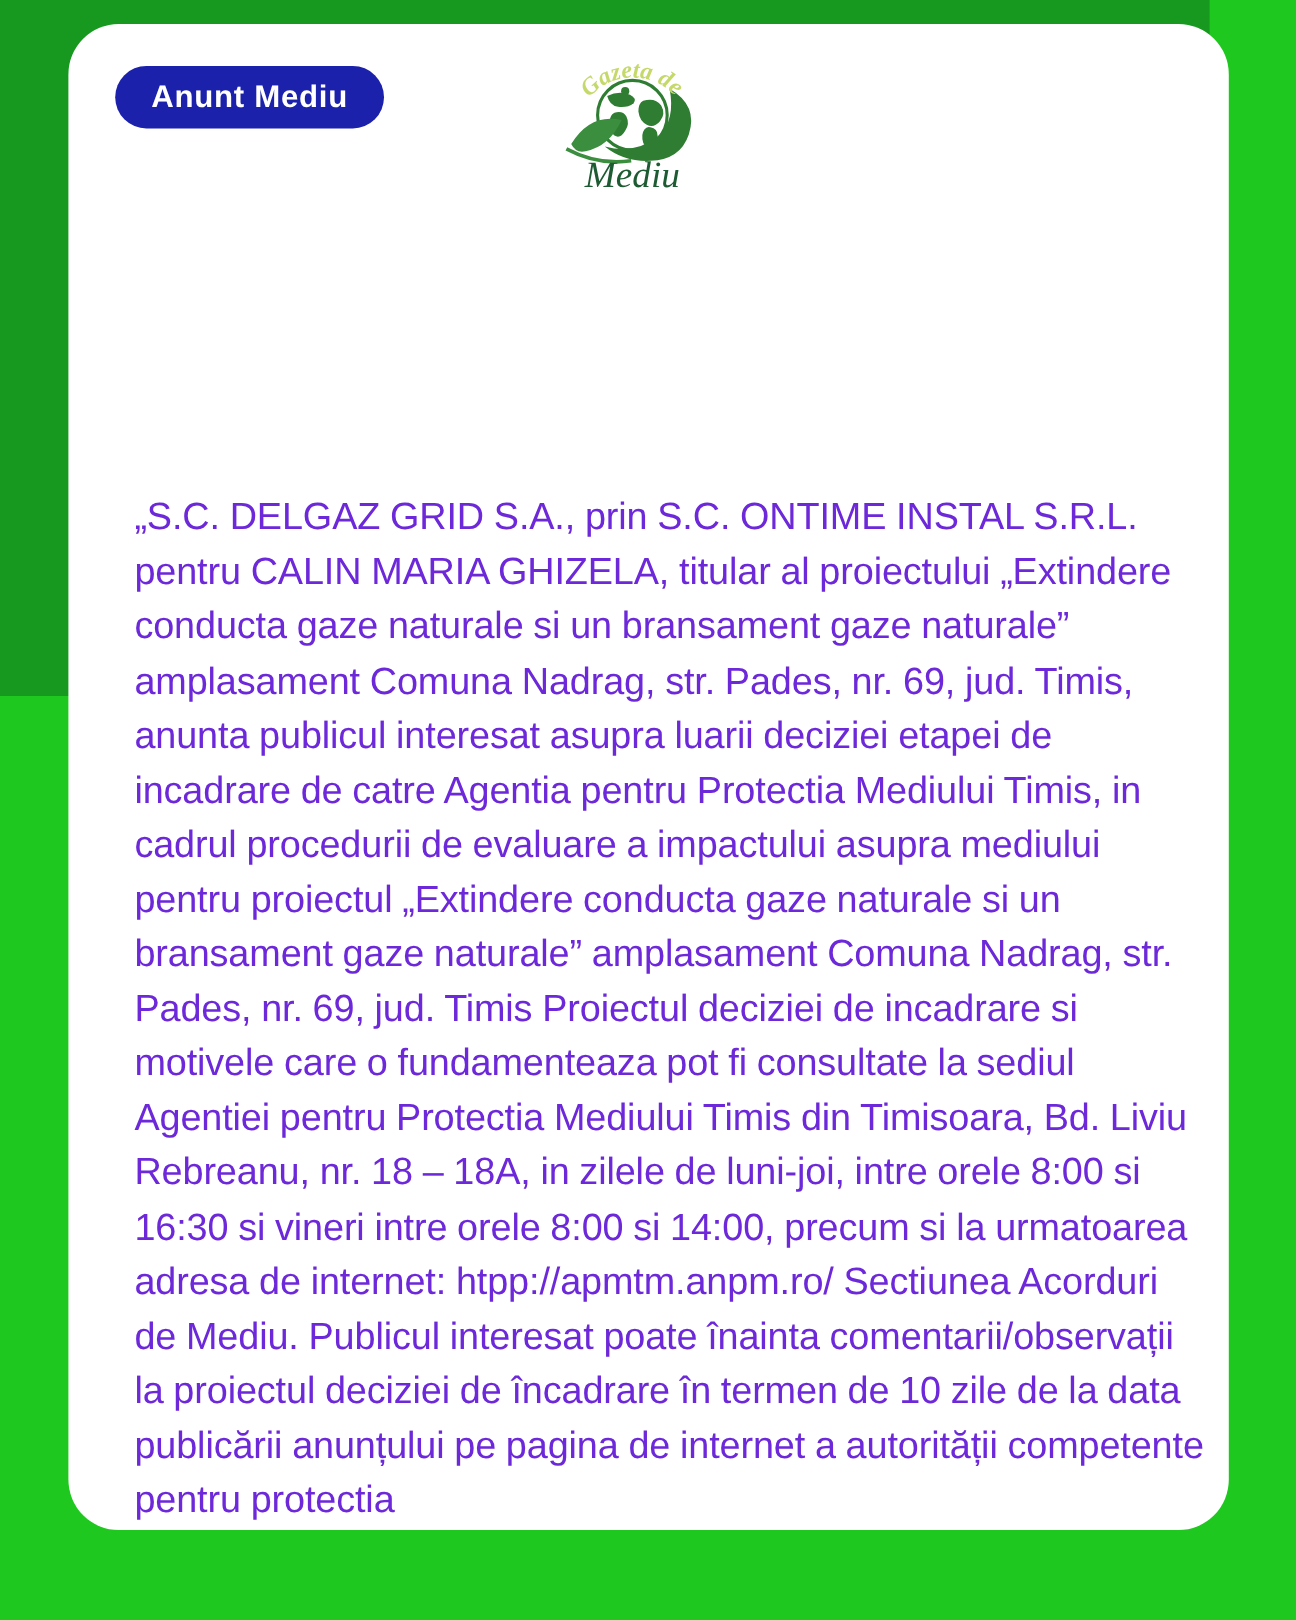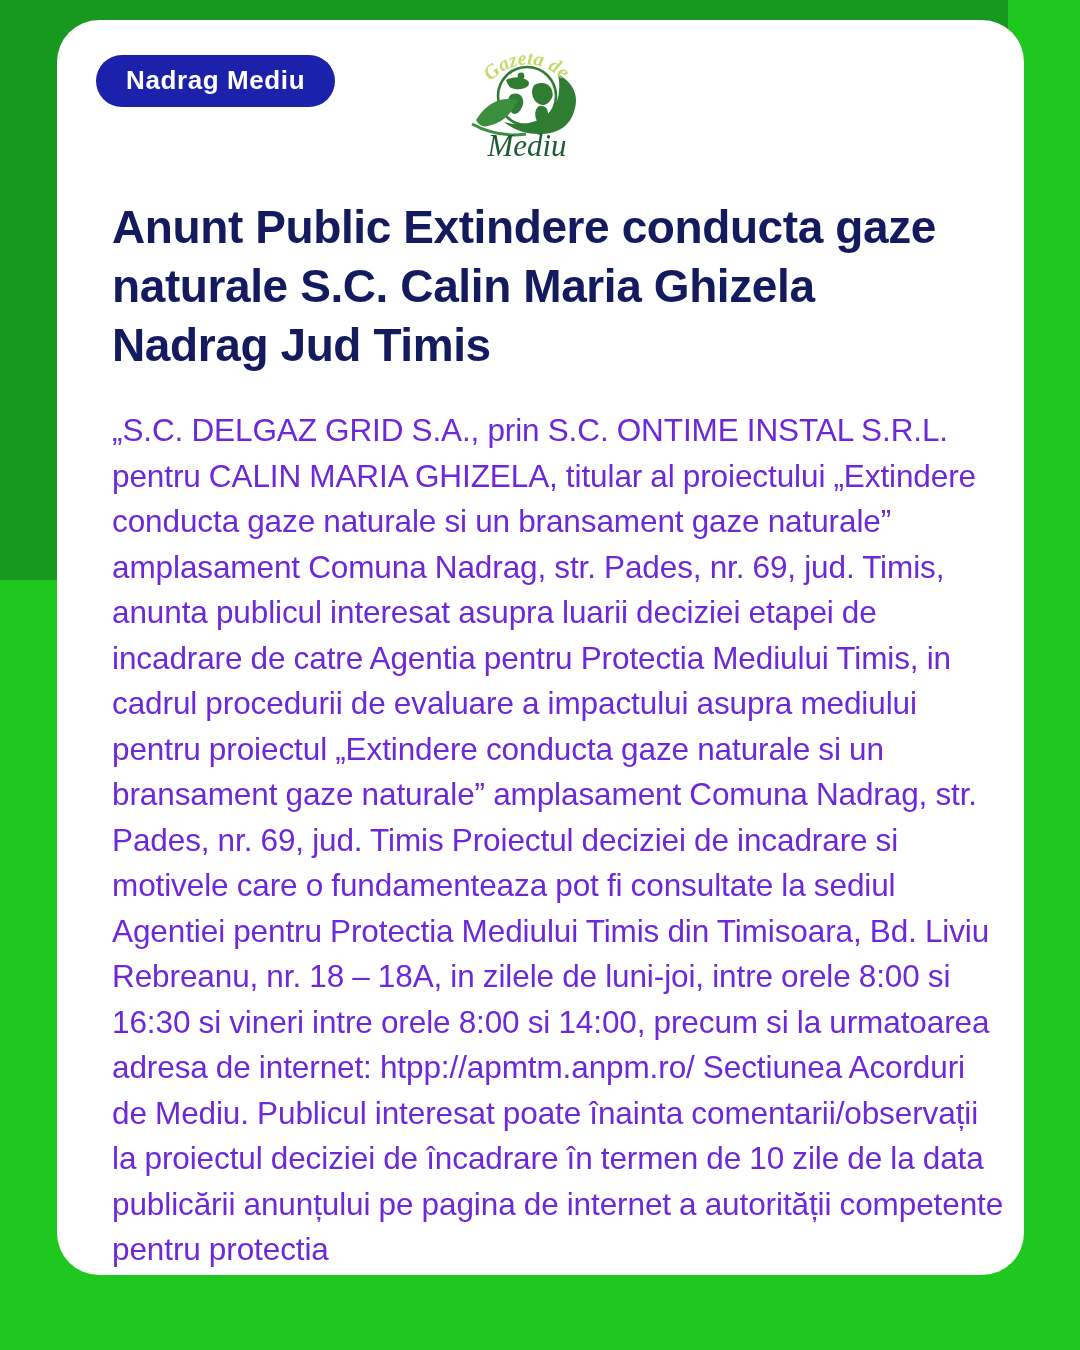--- a/index.html
+++ b/index.html
@@ -125,21 +125,21 @@
 <body>
 
 <div id="bg-bright"></div>
 <div id="bg-dark"></div>
 
 <div id="card">
   <div id="card-inner">
 
     <div class="header-row">
 
-      <button id="badge">Nadrag Mediu</button>
+      <button id="badge">Anunt Mediu</button>
 
       <div id="logo">
         <svg viewBox="0 0 130 130" xmlns="http://www.w3.org/2000/svg" aria-hidden="true">
           <defs>
             <path id="arcTop" d="M 22,58 A 46,44 0 0 1 108,56" fill="none"></path>
           </defs>
 
           <circle cx="65" cy="60" r="29" fill="#ffffff" stroke="#2f7d32" stroke-width="2.6"></circle>
 
           <g fill="#2f7d32">
@@ -158,18 +158,17 @@
 
           <text font-family="'Liberation Serif', serif" font-size="20" font-style="italic" font-weight="bold" fill="#c5d96b">
             <textPath href="#arcTop" startOffset="50%" text-anchor="middle">Gazeta de</textPath>
           </text>
 
           <text x="65" y="120" text-anchor="middle" font-family="'Liberation Serif', serif" font-size="31" font-style="italic" fill="#1d5b32">Mediu</text>
         </svg>
       </div>
     </div>
 
-    <h1 id="title">Anunt Public Extindere conducta gaze naturale S.C. Calin Maria Ghizela Nadrag Jud Timis</h1>
 
     <p id="body-text">„S.C. DELGAZ GRID S.A., prin S.C. ONTIME INSTAL S.R.L. pentru CALIN MARIA GHIZELA, titular al proiectului „Extindere conducta gaze naturale si un bransament gaze naturale” amplasament Comuna Nadrag, str. Pades, nr. 69, jud. Timis, anunta publicul interesat asupra luarii deciziei etapei de incadrare de catre Agentia pentru Protectia Mediului Timis, in cadrul procedurii de evaluare a impactului asupra mediului pentru proiectul „Extindere conducta gaze naturale si un bransament gaze naturale” amplasament Comuna Nadrag, str. Pades, nr. 69, jud. Timis Proiectul deciziei de incadrare si motivele care o fundamenteaza pot fi consultate la sediul Agentiei pentru Protectia Mediului Timis din Timisoara, Bd. Liviu Rebreanu, nr. 18 – 18A, in zilele de luni-joi, intre orele 8:00 si 16:30 si vineri intre orele 8:00 si 14:00, precum si la urmatoarea adresa de internet: htpp://apmtm.anpm.ro/ Sectiunea Acorduri de Mediu. Publicul interesat poate înainta comentarii/observații la proiectul deciziei de încadrare în termen de 10 zile de la data publicării anunțului pe pagina de internet a autorității competente pentru protectia</p>
 
   </div>
 </div>
 
 </body></html>

